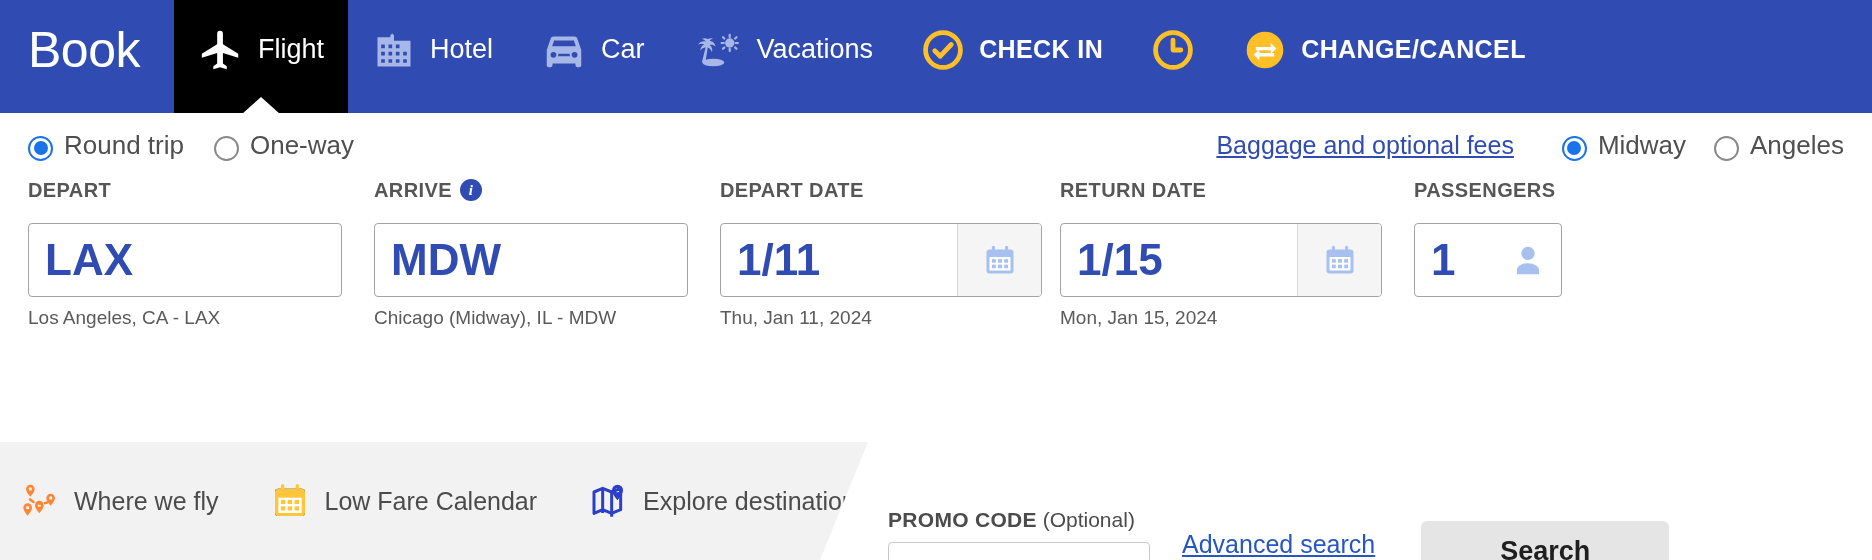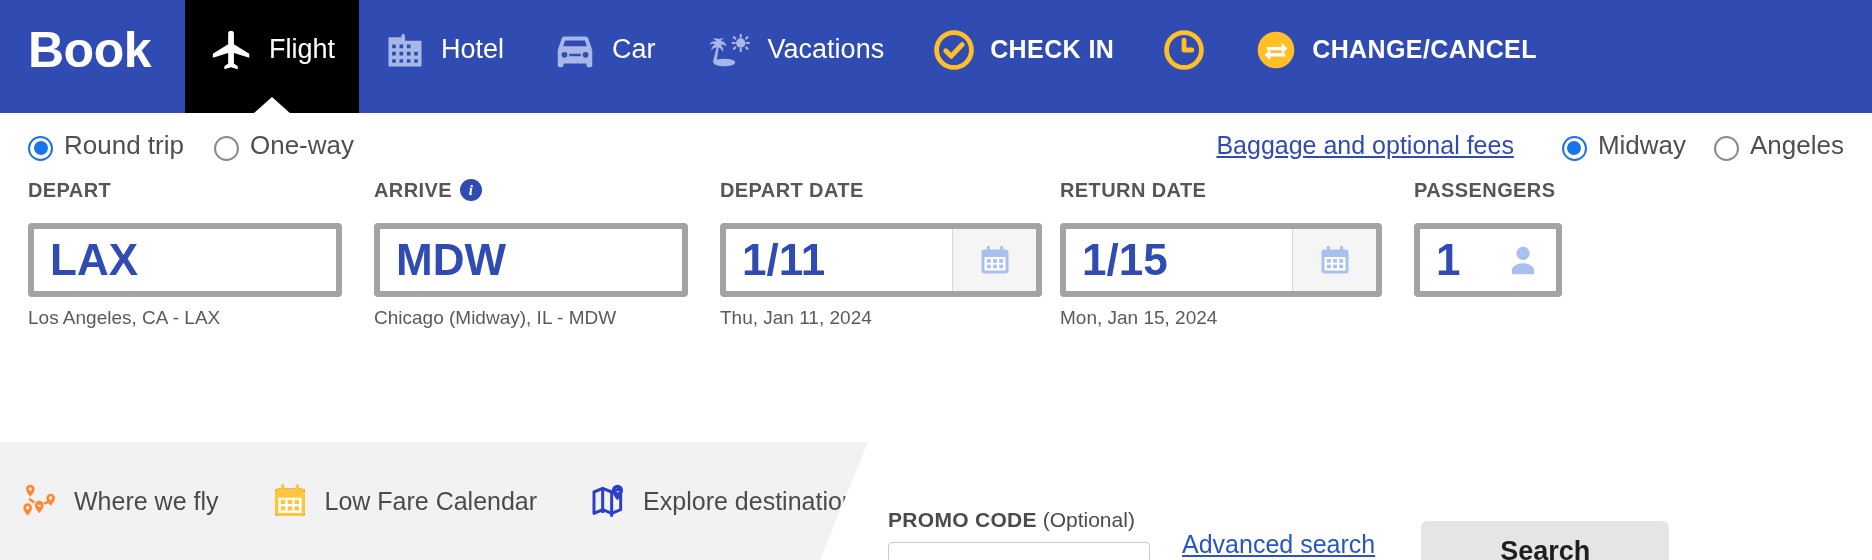--- a/index.html
+++ b/index.html
@@ -17,21 +17,21 @@
     background: #304CB2;
     display: flex;
     align-items: stretch;
     position: relative;
   }
   .brand {
     display: flex; align-items: center;
     padding: 0 34px 0 28px;
     color: #fff;
     font-size: 50px;
-    font-weight: bold;
+    font-weight: normal;
     letter-spacing: -0.5px;
     line-height: 1;
     padding-bottom: 14px;
   }
   .navitem {
     display: flex; align-items: center; gap: 14px;
     padding: 0 24px;
     color: #fff;
     position: relative;
     padding-bottom: 14px;
@@ -93,21 +93,21 @@
     height: 22px;
   }
   .infoicon {
     width: 22px; height: 22px; border-radius: 50%;
     background: #304CB2; color: #fff;
     font-size: 15px; font-style: italic; font-weight: bold;
     display:flex; align-items:center; justify-content:center;
     font-family: "Liberation Serif", serif;
   }
   .inputbox {
-    border: 6px solid #a3a3a3; border-radius: 4px;
+    border: 1px solid #a3a3a3; border-radius: 4px;
     background: #fff; height: 74px;
     display: flex; align-items: center;
     overflow: hidden;
   }
   .bigval {
     font-size: 44px; font-weight: bold; color: #304CB2;
     padding-left: 16px; line-height: 1;
   }
   .airport-field { width: 314px; }
   .hint { font-size: 19px; color: #5a5a5a; margin-top: 10px; }

